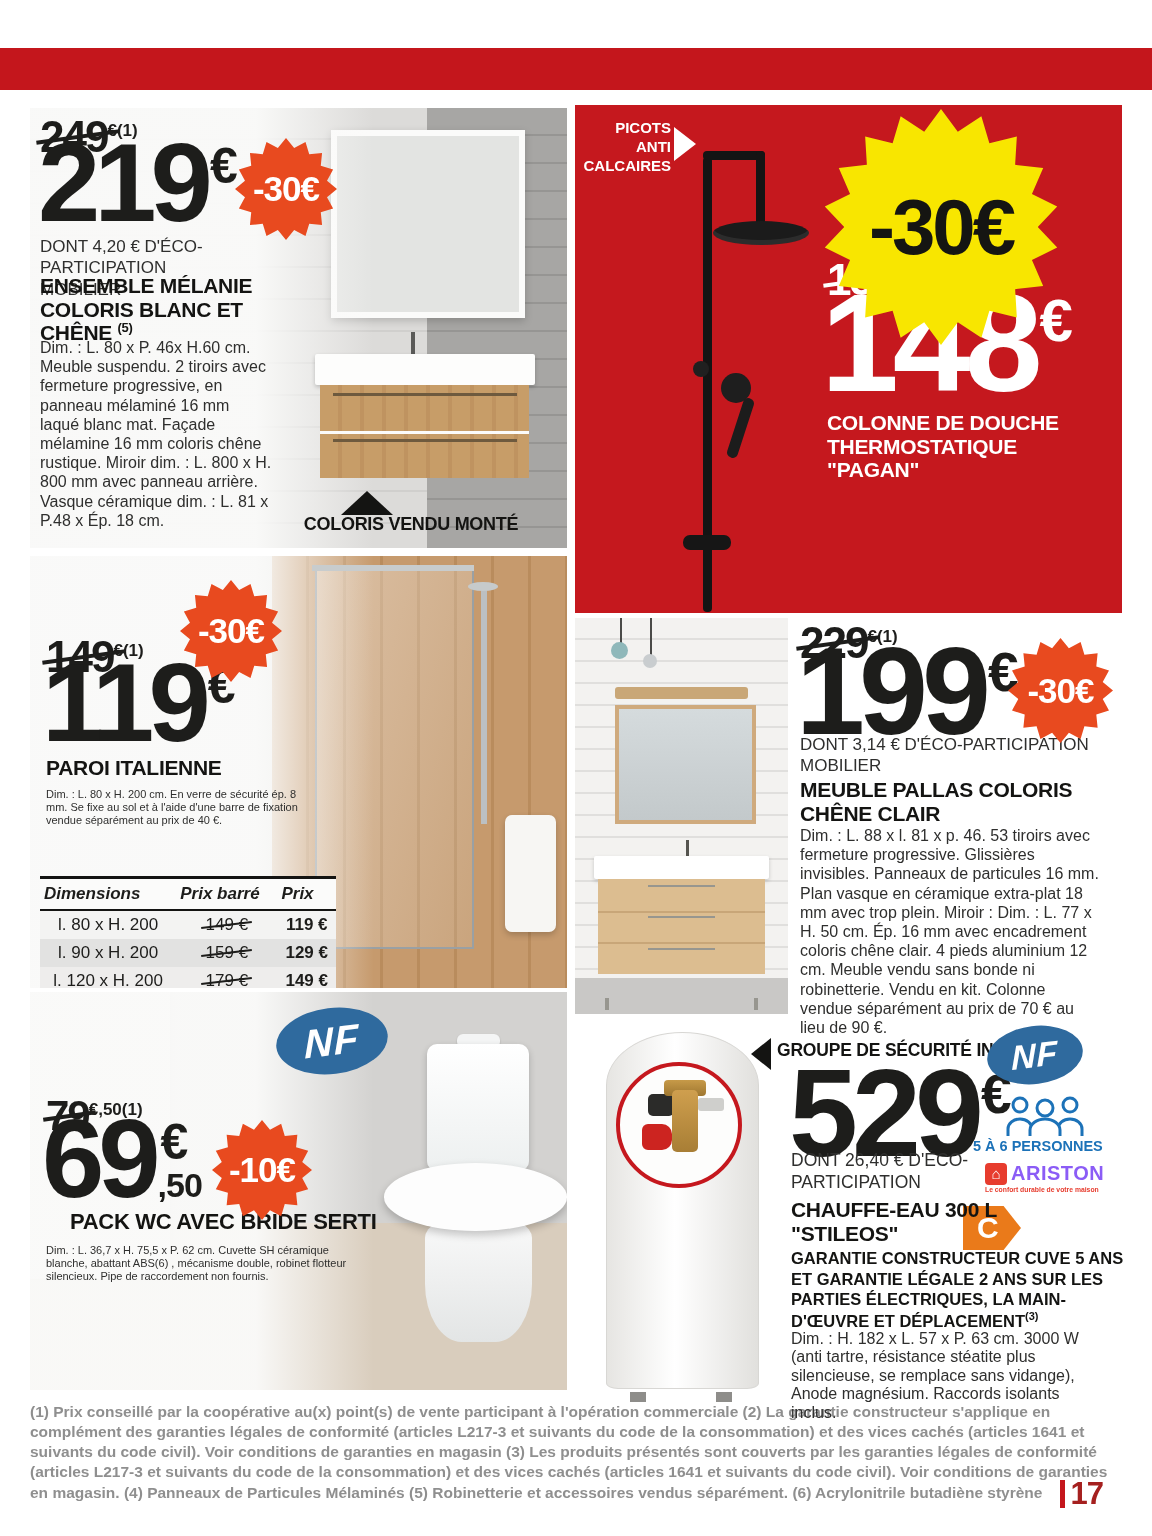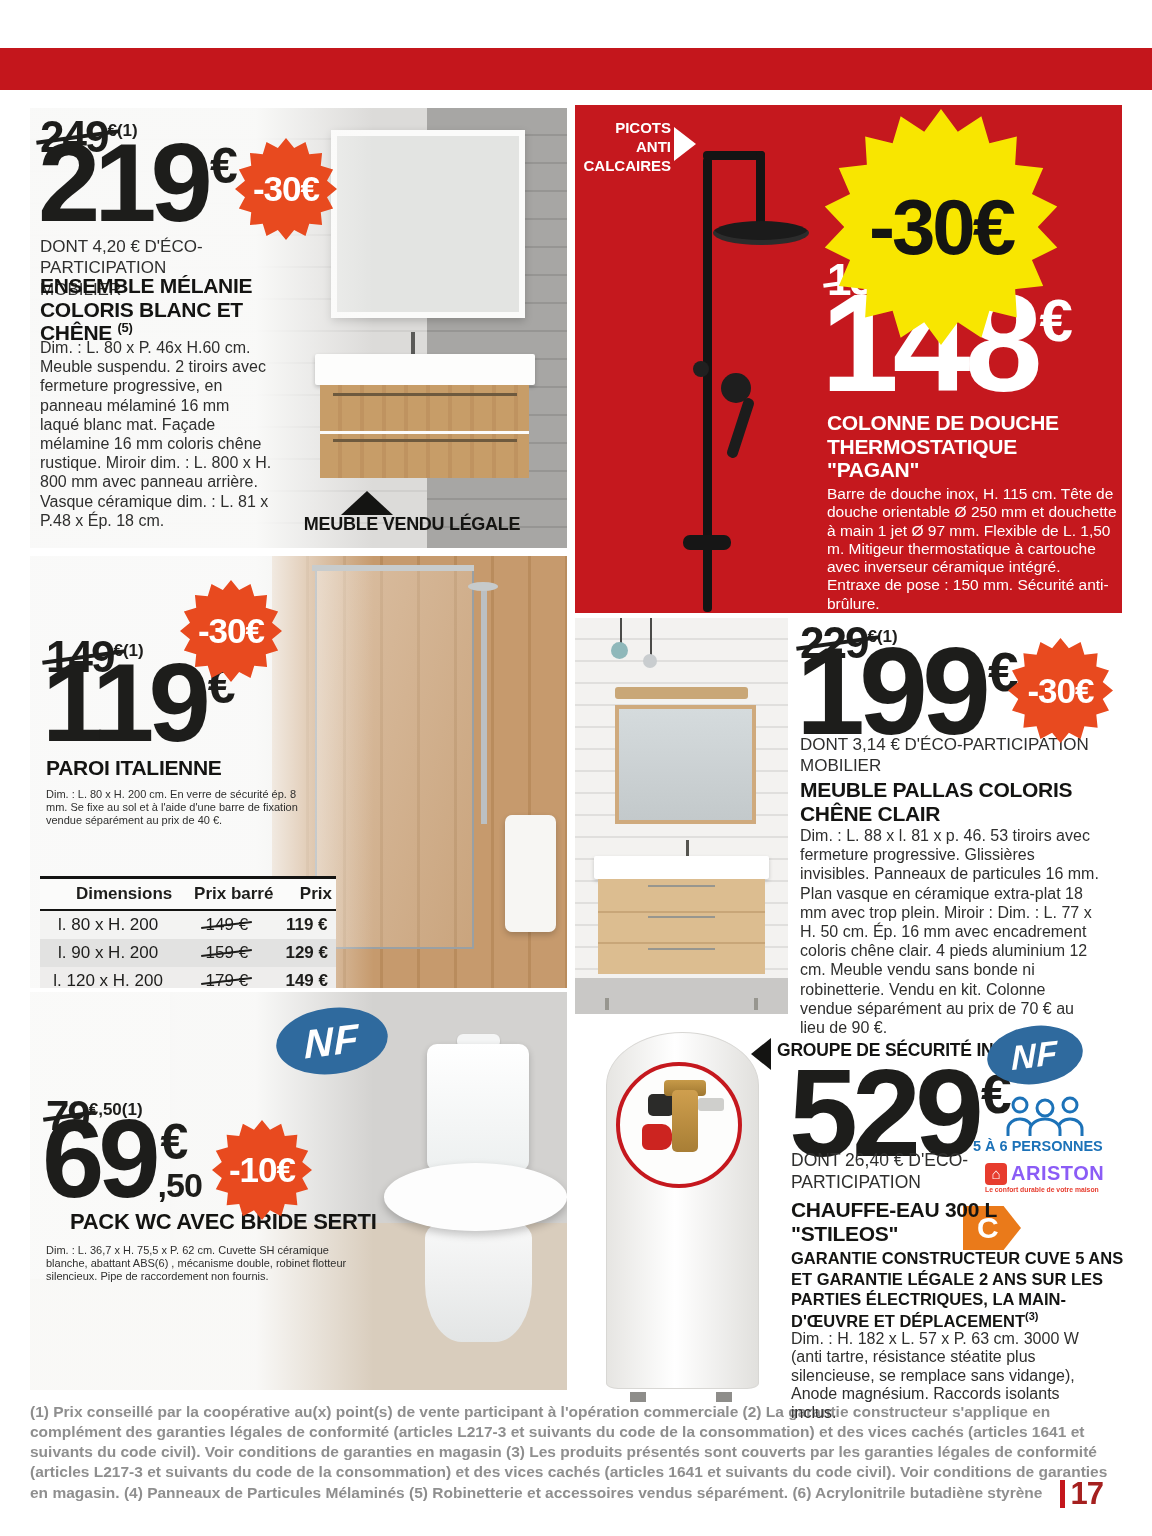--- a/index.html
+++ b/index.html
@@ -94,21 +94,21 @@
   #p2 .towel{position:absolute;left:88.5%;top:60%;width:9.5%;height:27%;background:#f7f6f3;
     border-radius:7px;box-shadow:0 3px 6px rgba(0,0,0,.2);z-index:1;}
   #p2 .burst{left:150px;top:24px;width:102px;height:102px;}
   #p2 .oldprice{left:16px;top:76px;}
   #p2 .bigprice{left:12px;top:102px;}
   #p2 .ptitle{left:16px;top:200px;width:260px;}
   #p2 .pdesc{left:16px;top:232px;width:274px;}
   #p2 table{position:absolute;left:10px;top:320px;width:296px;border-collapse:collapse;z-index:3;
     font-size:17px;color:#1d1d1b;}
   #p2 th{font-weight:900;border-top:3px solid #141412;border-bottom:2px solid #141412;
-    background:#fbfbfa;padding:5px 4px;text-align:right;}
+    background:#fbfbfa;padding:5px 4px;text-align:left;font-style:italic;}
   #p2 td{padding:4px 4px;text-align:center;}
   #p2 tr.r0 td{background:#f3f3f2;} #p2 tr.r1 td{background:#e2e2e1;} #p2 tr.r2 td{background:#eeedec;}
   #p2 td.bold{font-weight:700;}
   .tstrike{position:relative;display:inline-block;}
   .tstrike::after{content:"";position:absolute;left:-10%;right:-10%;top:46%;
     border-top:2px solid #1d1d1b;transform:rotate(-7deg);}
 
   
   #p5photo{position:absolute;left:575px;top:618px;width:213px;height:396px;overflow:hidden;
     background:repeating-linear-gradient(180deg,#f3f2f0 0 20px,#e0dfdd 20px 22px);}
@@ -236,21 +236,21 @@
         <span class="num">219</span>
         <span class="eur">€</span>
       </div>
     <div class="burst" style="clip-path: polygon(50% 0%, 58% 9.79%, 69.13% 3.81%, 72.78% 15.91%, 85.36% 14.64%, 84.09% 27.22%, 96.19% 30.87%, 90.21% 42%, 100% 50%, 90.21% 58%, 96.19% 69.13%, 84.09% 72.78%, 85.36% 85.36%, 72.78% 84.09%, 69.13% 96.19%, 58% 90.21%, 50% 100%, 42% 90.21%, 30.87% 96.19%, 27.22% 84.09%, 14.64% 85.36%, 15.91% 72.78%, 3.81% 69.13%, 9.79% 58%, 0% 50%, 9.79% 42%, 3.81% 30.87%, 15.91% 27.22%, 14.64% 14.64%, 27.22% 15.91%, 30.87% 3.81%, 42% 9.79%);">
         <span>-30€</span>
       </div>
     <div class="peco">DONT 4,20 € D'ÉCO-PARTICIPATION MOBILIER</div>
     <div class="ptitle"><span>ENSEMBLE MÉLANIE COLORIS BLANC ET CHÊNE</span> <span class="sup">(5)</span></div>
     <div class="pdesc">Dim. : L. 80 x P. 46x H.60 cm. Meuble suspendu. 2 tiroirs avec fermeture progressive, en panneau mélaminé 16 mm laqué blanc mat. Façade mélamine 16 mm coloris chêne rustique. Miroir dim. : L. 800 x H. 800 mm avec panneau arrière. Vasque céramique dim. : L. 81 x P.48 x Ép. 18 cm.</div>
     <div class="banner-tri"></div>
-    <div class="banner">MEUBLE VENDU LÉGALE</div>
+    <div class="banner">COLORIS VENDU MONTÉ</div>
   </section>
 
   <section id="p4">
     <div class="flag">PICOTS ANTI CALCAIRES</div>
     <div class="flag-arrow"></div>
     <div class="sh-pipe"></div>
     <div class="sh-arm"></div>
     <div class="sh-drop"></div>
     <div class="sh-head"></div>
     <div class="sh-knob"></div>
@@ -259,21 +259,20 @@
     <div class="sh-mixer"></div>
     <div class="burst yellow" style="clip-path: polygon(50% 0%, 57.12% 9.62%, 67.1% 3.02%, 70.5% 14.49%, 82.14% 11.7%, 81.41% 23.65%, 93.3% 25%, 88.53% 35.98%, 99.24% 41.32%, 91% 50%, 99.24% 58.68%, 88.53% 64.02%, 93.3% 75%, 81.41% 76.35%, 82.14% 88.3%, 70.5% 85.51%, 67.1% 96.98%, 57.12% 90.38%, 50% 100%, 42.88% 90.38%, 32.9% 96.98%, 29.5% 85.51%, 17.86% 88.3%, 18.59% 76.35%, 6.7% 75%, 11.47% 64.02%, 0.76% 58.68%, 9% 50%, 0.76% 41.32%, 11.47% 35.98%, 6.7% 25%, 18.59% 23.65%, 17.86% 11.7%, 29.5% 14.49%, 32.9% 3.02%, 42.88% 9.62%);">
         <span>-30€</span>
       </div>
     <div class="oldprice white"><span class="strike">159</span><span class="sup">€(1)</span></div>
     <div class="bigprice white">
         <span class="num">148</span>
         <span class="eur">€</span>
       </div>
     <div class="ptitle">COLONNE DE DOUCHE THERMOSTATIQUE "PAGAN"</div>
-    <div class="pdesc">Barre de douche inox, H. 115 cm. Tête de douche orientable Ø 250 mm et douchette à main 1 jet Ø 97 mm. Flexible de L. 1,50 m. Mitigeur thermostatique à cartouche avec inverseur céramique intégré. Entraxe de pose : 150 mm. Sécurité anti-brûlure.</div>
   </section>
 
   <section id="p2">
     <div class="wood"></div>
     <div class="glass"></div>
     <div class="glass-bar"></div>
     <div class="col-bar"></div>
     <div class="col-head"></div>
     <div class="towel"></div>
     <div class="overlayL"></div>

